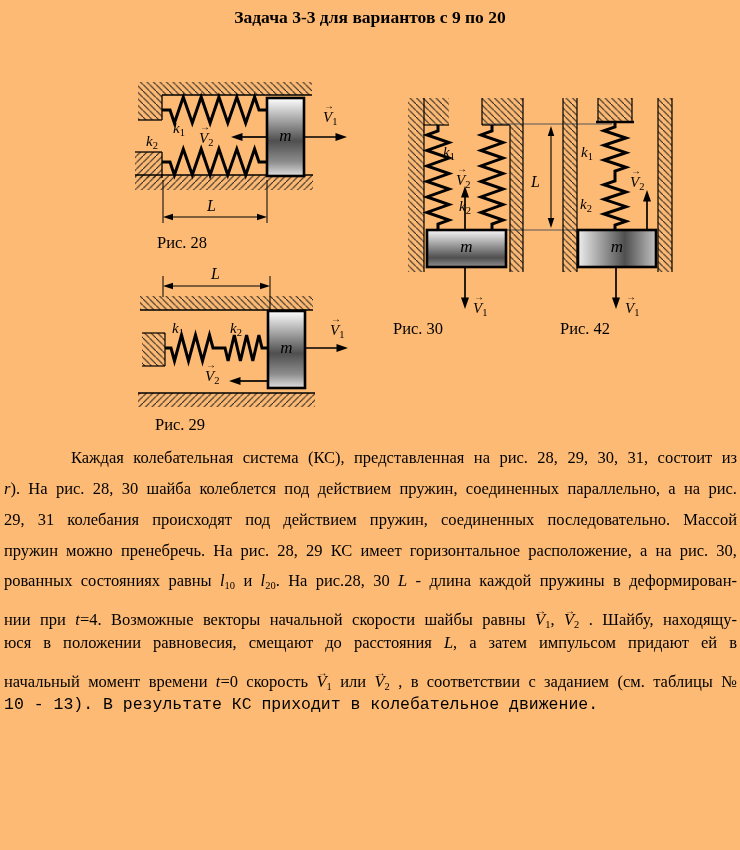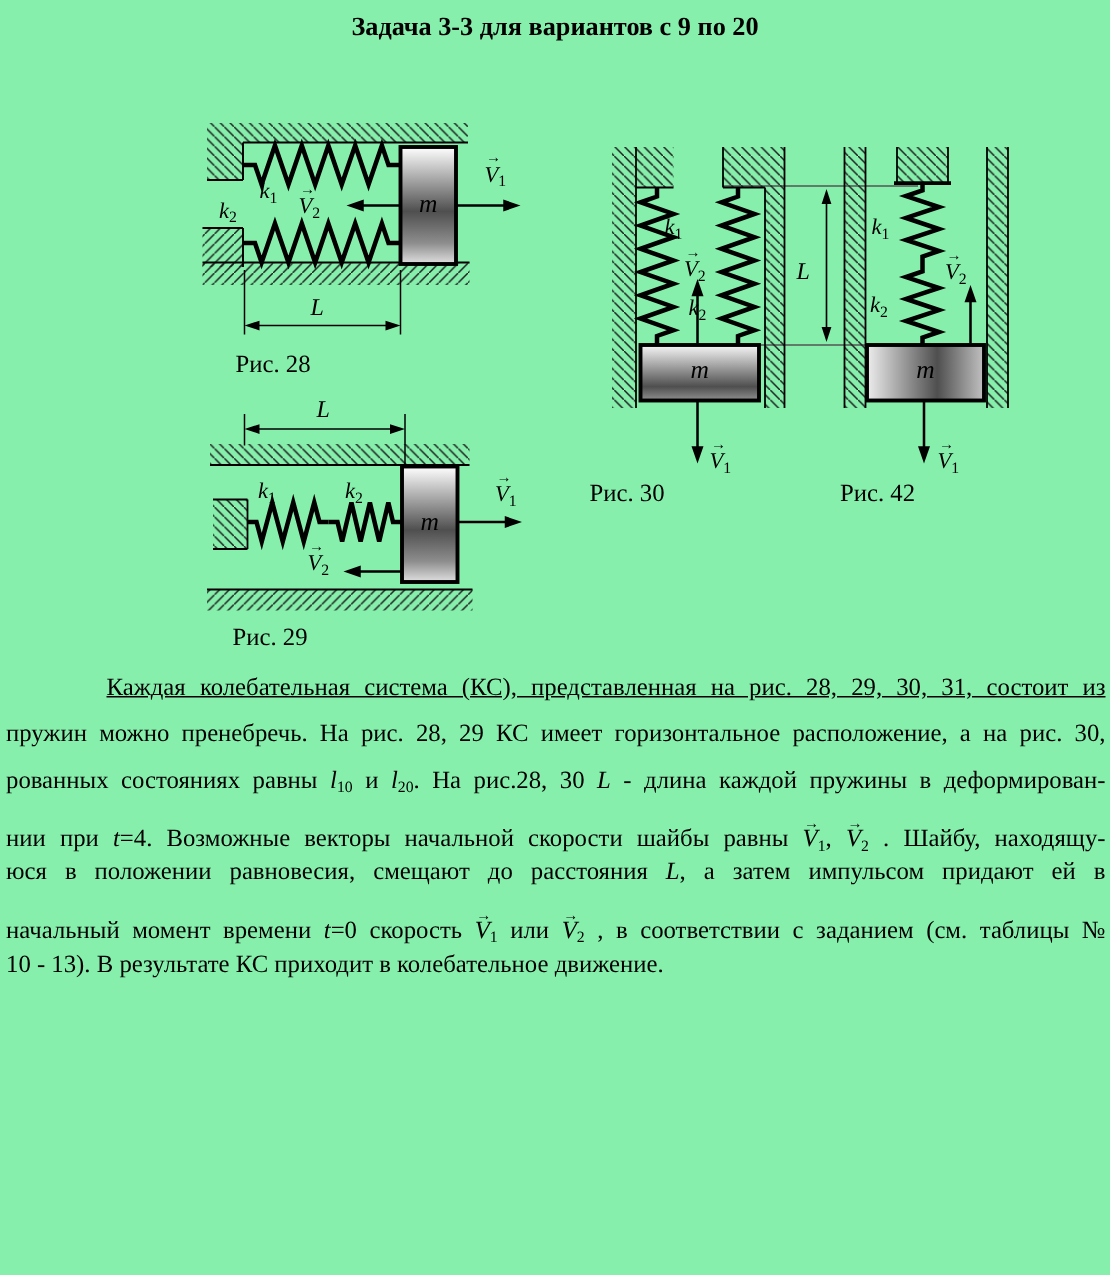--- a/index.html
+++ b/index.html
@@ -1,34 +1,34 @@
 <!DOCTYPE html>
 <html><head>
 <meta charset="utf-8">
 <style>
   html,body{margin:0;padding:0;background:#fff;}
-  .page{position:relative;width:740px;height:850px;background:#86efac;overflow:hidden;
+  .page{position:relative;width:740px;height:850px;background:#fdba74;overflow:hidden;
         font-family:"Liberation Serif","DejaVu Serif",serif;color:#000;}
   .title{position:absolute;left:0;top:7px;width:740px;text-align:center;
          font-weight:bold;font-size:17.5px;}
   #fig-canvas{position:absolute;left:0;top:0;}
   .lbl{position:absolute;font-family:"Liberation Serif","DejaVu Serif",serif;
        font-size:15px;line-height:1.1;color:#000;white-space:nowrap;}
   .lbl i{font-style:italic;}
   .ss{font-size:10.5px;line-height:0;vertical-align:-3px;}
   .vec{padding-top:8px;}
   .vec .ar{position:absolute;top:-1px;left:1px;font-size:10px;letter-spacing:-1px;}
   .m-lbl{font-size:17px;text-align:center;}
   .L-lbl{font-size:16px;}
   .cap{font-size:16.5px;width:120px;white-space:nowrap;}
   .para{position:absolute;left:4px;top:443px;width:733px;font-size:16.5px;}
   .pline{line-height:30.85px;height:30.85px;text-align:justify;text-align-last:justify;
          white-space:normal;}
-  .pline.first{padding-left:67px;text-decoration:underline;}
-  .pline.last{text-align-last:left;}
+  .pline.first{padding-left:67px;}
+  .pline.last{text-align-last:left;font-family:Liberation Mono, monospace;}
   .pline i{font-style:italic;}
   .pline .vec{position:relative;display:inline-block;font-style:normal;}
 </style>
 </head>
 <body>
 
 <div class="page">
   <div class="title">Задача 3-3 для вариантов с 9 по 20</div>
 
   <svg id="fig-canvas" width="740" height="440" viewBox="0 0 740 440" xmlns="http://www.w3.org/2000/svg">
@@ -166,20 +166,22 @@
 
   <div class="lbl" style="left:581px;top:144px"><i>k</i><sub class="ss">1</sub></div>
   <div class="lbl" style="left:580px;top:196px"><i>k</i><sub class="ss">2</sub></div>
   <div class="lbl vec" style="left:630px;top:166px"><span class="ar">→</span><i>V</i><sub class="ss">2</sub></div>
   <div class="lbl m-lbl" style="left:578px;top:238px;width:78px"><i>m</i></div>
   <div class="lbl vec" style="left:625px;top:292px"><span class="ar">→</span><i>V</i><sub class="ss">1</sub></div>
   <div class="lbl cap" style="left:560px;top:320px">Рис. 42</div>
 
   <div class="para">
       <div class="pline first"><span>Каждая колебательная система (КС), представленная на рис. 28, 29, 30, 31, состоит из</span></div>
+      <div class="pline"><i>r</i><span>). На рис. 28, 30 шайба колеблется под действием пружин, соединенных параллельно, а на рис.</span></div>
+      <div class="pline"><span>29, 31 колебания происходят под действием пружин, соединенных последовательно. Массой</span></div>
       <div class="pline"><span>пружин можно пренебречь. На рис. 28, 29 КС имеет горизонтальное расположение, а на рис. 30,</span></div>
       <div class="pline"><span>рованных состояниях равны </span><i>l</i><sub class="ss">10</sub><span> и </span><i>l</i><sub class="ss">20</sub><span>. На рис.28, 30 </span><i>L</i><span> - длина каждой пружины в деформирован-</span></div>
       <div class="pline"><span>нии при </span><i>t</i><span>=4. Возможные векторы начальной скорости шайбы равны </span><span class="vec"><span class="ar">→</span><i>V</i></span><sub class="ss">1</sub><span>,  </span><span class="vec"><span class="ar">→</span><i>V</i></span><sub class="ss">2</sub><span> . Шайбу, находящу-</span></div>
       <div class="pline"><span>юся в положении равновесия, смещают до расстояния </span><i>L</i><span>, а затем импульсом придают ей в</span></div>
       <div class="pline"><span>начальный момент времени </span><i>t</i><span>=0 скорость </span><span class="vec"><span class="ar">→</span><i>V</i></span><sub class="ss">1</sub><span> или </span><span class="vec"><span class="ar">→</span><i>V</i></span><sub class="ss">2</sub><span> , в соответствии с заданием (см. таблицы №</span></div>
       <div class="pline last"><span>10 - 13). В результате КС приходит в колебательное движение.</span></div>
     </div>
 </div>
 
 </body></html>

